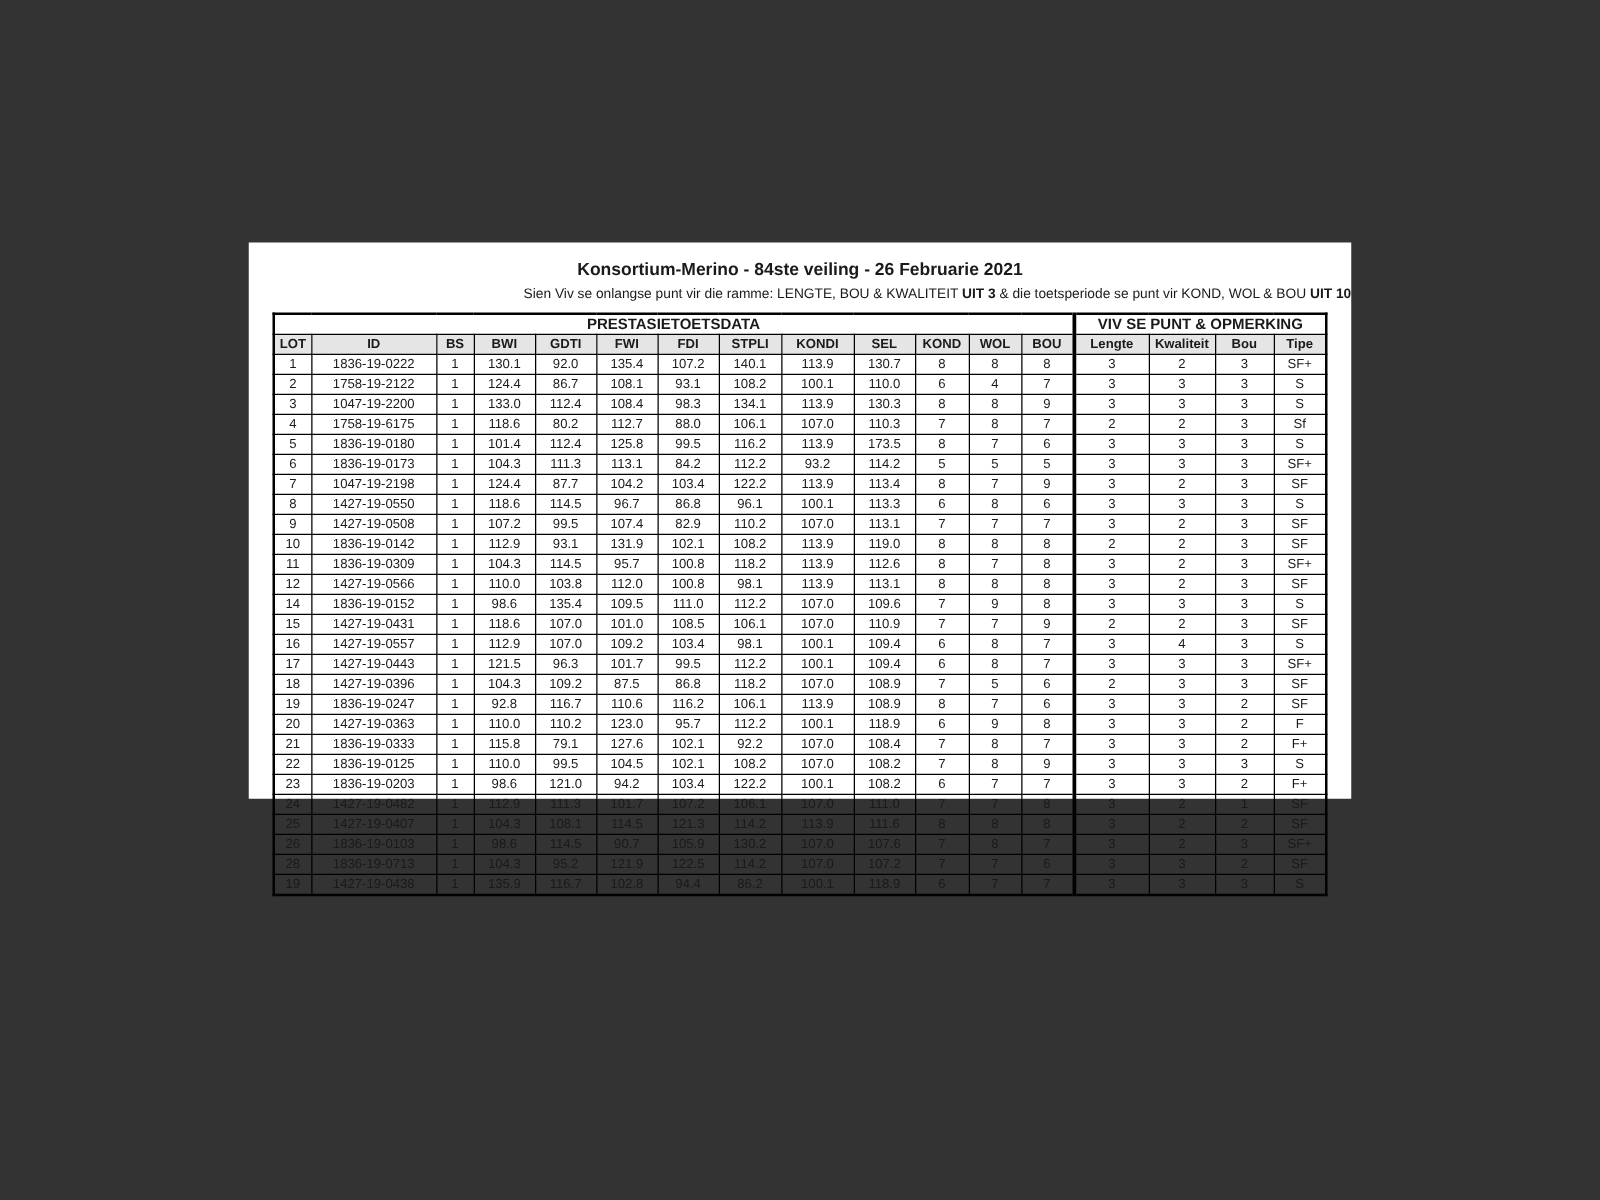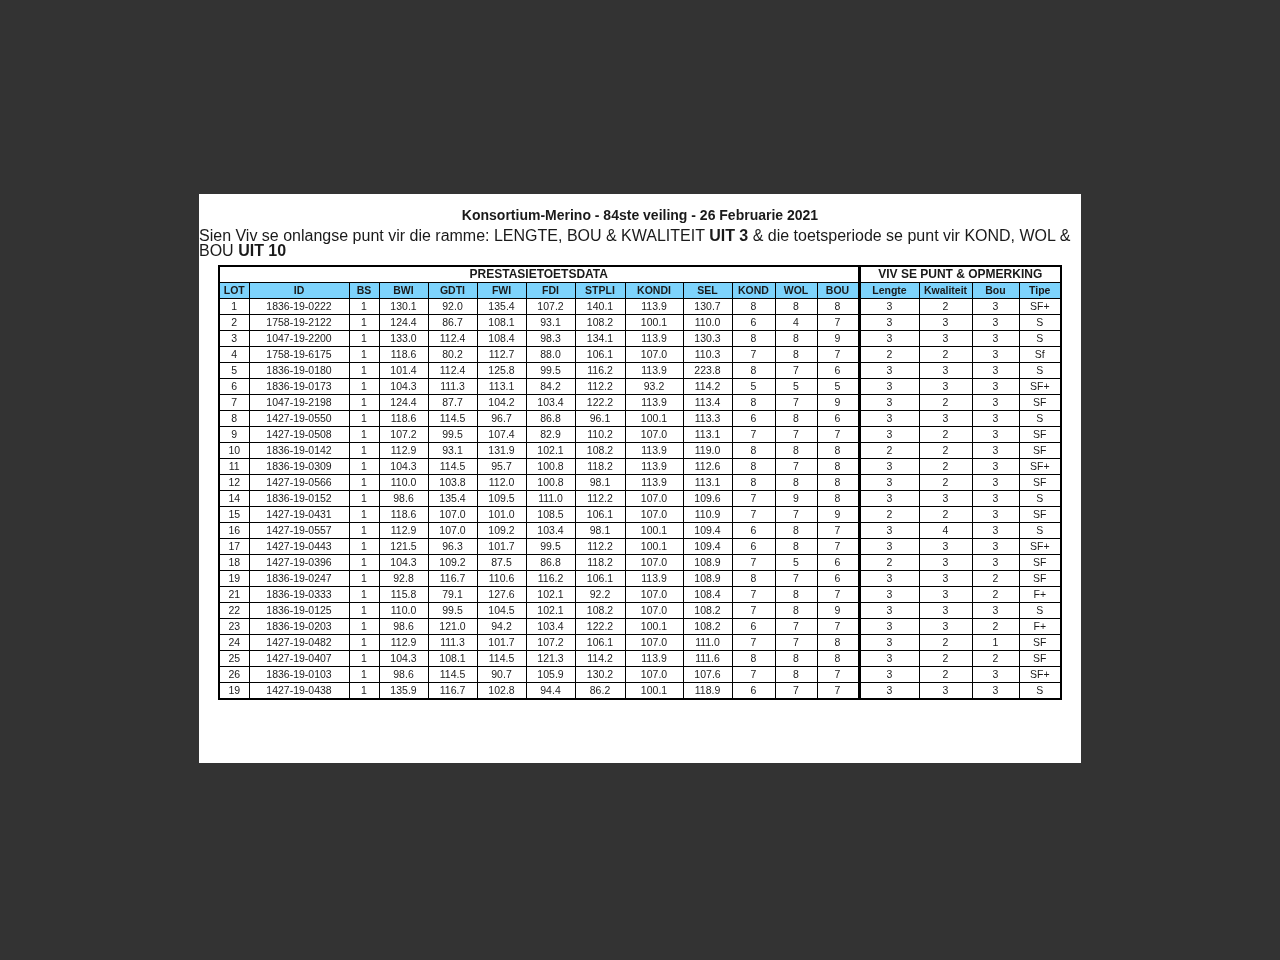--- a/index.html
+++ b/index.html
@@ -15,38 +15,39 @@
     position: relative;
     width: 1280px;
     height: 960px;
     background: #333333;
   }
   .page {
     position: absolute;
     left: 199px;
     top: 194px;
     width: 882px;
-    height: 569px;
+    height: 445px;
     background: #ffffff;
     box-sizing: border-box;
   }
   .title {
     text-align: center;
     font-weight: bold;
     font-size: 14px;
     color: #1a1a1a;
     margin-top: 12px;
     line-height: 18px;
   }
   .subtitle {
-    text-align: left;
-    font-size: 16px;
+    text-align: right;
+    font-size: 11px;
     color: #1a1a1a;
     margin-top: 4px;
     line-height: 15px;
+    margin-left: 10px;
   }
   table.data {
     border-collapse: collapse;
     table-layout: fixed;
     margin: 7px auto 0 auto;
     border: 2px solid #000;
   }
   table.data th, table.data td {
     border: 1px solid #000;
     text-align: center;
@@ -58,21 +59,21 @@
     white-space: nowrap;
     overflow: hidden;
     box-sizing: border-box;
   }
   table.data th.group-cell {
     background: #ffffff;
     font-weight: bold;
     font-size: 12px;
   }
   table.data th.col-cell {
-    background: #7dd3fc;
+    background: #e5e5e5;
     font-weight: bold;
     font-size: 10.5px;
   }
   table.data .sep {
     border-left: 3px solid #000;
     margin-left: 34px;
   }
 </style>
 </head>
 <body>
@@ -206,21 +207,21 @@
           <tr>
             <td>5</td>
             <td>1836-19-0180</td>
             <td>1</td>
             <td>101.4</td>
             <td>112.4</td>
             <td>125.8</td>
             <td>99.5</td>
             <td>116.2</td>
             <td>113.9</td>
-            <td>223.8</td>
+            <td>173.5</td>
             <td>8</td>
             <td>7</td>
             <td>6</td>
             <td class="sep">3</td>
             <td>3</td>
             <td>3</td>
             <td>S</td>
           </tr>
           <tr>
             <td>6</td>
@@ -463,20 +464,39 @@
             <td>108.9</td>
             <td>8</td>
             <td>7</td>
             <td>6</td>
             <td class="sep">3</td>
             <td>3</td>
             <td>2</td>
             <td>SF</td>
           </tr>
           <tr>
+            <td>20</td>
+            <td>1427-19-0363</td>
+            <td>1</td>
+            <td>110.0</td>
+            <td>110.2</td>
+            <td>123.0</td>
+            <td>95.7</td>
+            <td>112.2</td>
+            <td>100.1</td>
+            <td>118.9</td>
+            <td>6</td>
+            <td>9</td>
+            <td>8</td>
+            <td class="sep">3</td>
+            <td>3</td>
+            <td>2</td>
+            <td>F</td>
+          </tr>
+          <tr>
             <td>21</td>
             <td>1836-19-0333</td>
             <td>1</td>
             <td>115.8</td>
             <td>79.1</td>
             <td>127.6</td>
             <td>102.1</td>
             <td>92.2</td>
             <td>107.0</td>
             <td>108.4</td>
@@ -577,20 +597,39 @@
             <td>107.6</td>
             <td>7</td>
             <td>8</td>
             <td>7</td>
             <td class="sep">3</td>
             <td>2</td>
             <td>3</td>
             <td>SF+</td>
           </tr>
           <tr>
+            <td>28</td>
+            <td>1836-19-0713</td>
+            <td>1</td>
+            <td>104.3</td>
+            <td>95.2</td>
+            <td>121.9</td>
+            <td>122.5</td>
+            <td>114.2</td>
+            <td>107.0</td>
+            <td>107.2</td>
+            <td>7</td>
+            <td>7</td>
+            <td>6</td>
+            <td class="sep">3</td>
+            <td>3</td>
+            <td>2</td>
+            <td>SF</td>
+          </tr>
+          <tr>
             <td>19</td>
             <td>1427-19-0438</td>
             <td>1</td>
             <td>135.9</td>
             <td>116.7</td>
             <td>102.8</td>
             <td>94.4</td>
             <td>86.2</td>
             <td>100.1</td>
             <td>118.9</td>

